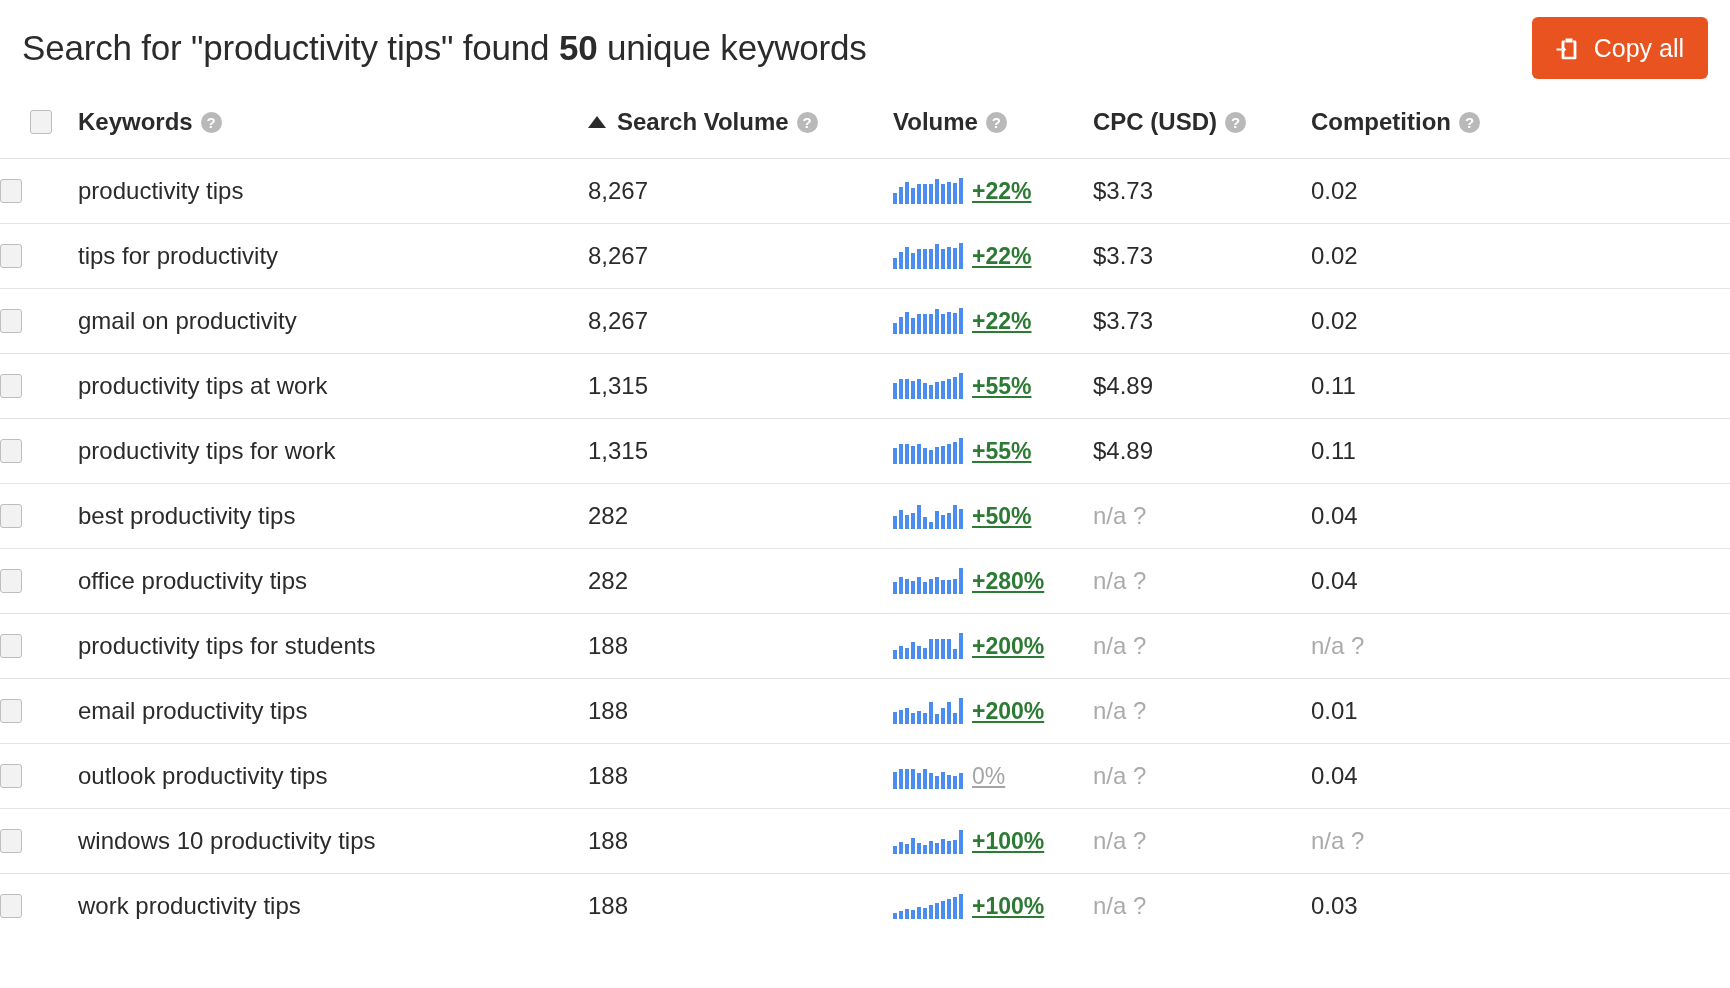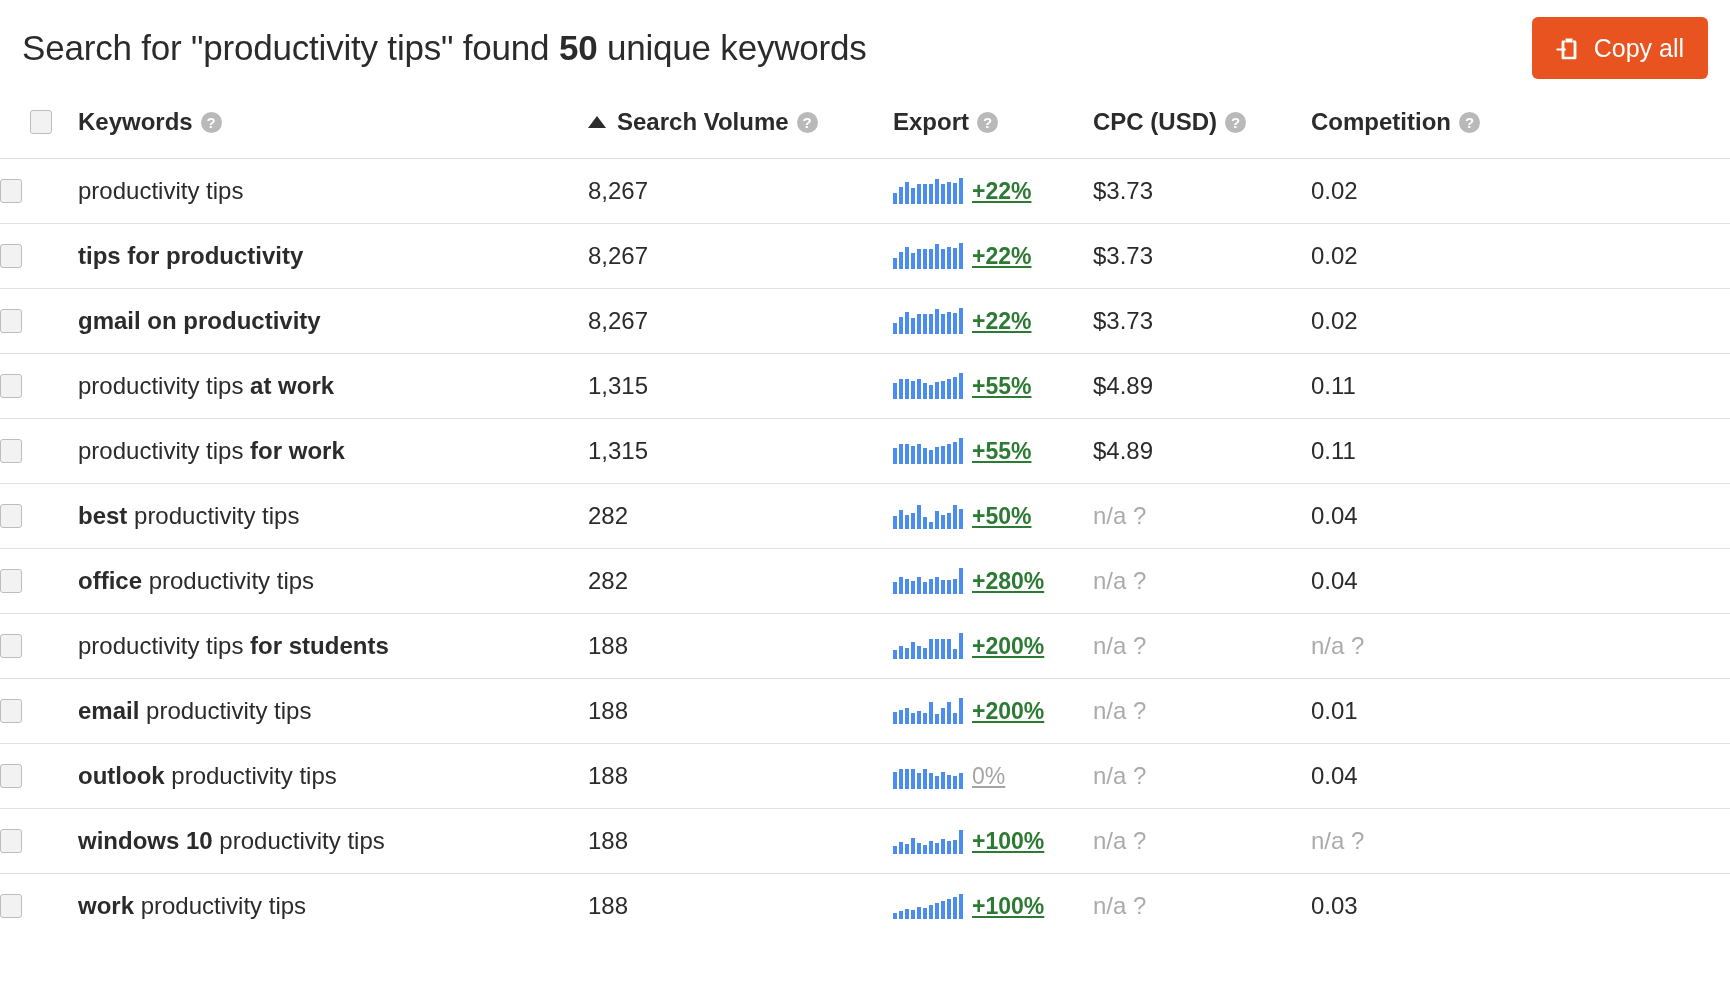--- a/index.html
+++ b/index.html
@@ -119,21 +119,21 @@
   .chk {
     width: 22px; height: 24px;
     border: 1px solid #bdbdbd;
     border-radius: 3px;
     background: #f2f2f2;
     display: block;
     cursor: pointer;
   }
 
   .kw-text { white-space: nowrap; }
-  .kw-text b { font-weight: 700; }
+  .kw-text b { font-weight: 400; }
 
   .vol { white-space: nowrap; }
 
   .trend-cell { white-space: nowrap; }
   .trend-wrap { display: flex; align-items: flex-end; gap: 9px; }
   .spark {
     display: flex;
     align-items: flex-end;
     gap: 2px;
     height: 26px;
@@ -203,21 +203,21 @@
         </th>
         <th>
           <span class="th-inner">
             <span class="sort-tri"></span>
             <span>Search Volume</span>
             <span class="help">?</span>
           </span>
         </th>
         <th>
           <span class="th-inner">
-            <span>Export</span>
+            <span>Volume</span>
             <span class="help">?</span>
           </span>
         </th>
         <th>
           <span class="th-inner">
             <span>CPC (USD)</span>
             <span class="help">?</span>
           </span>
         </th>
         <th>

